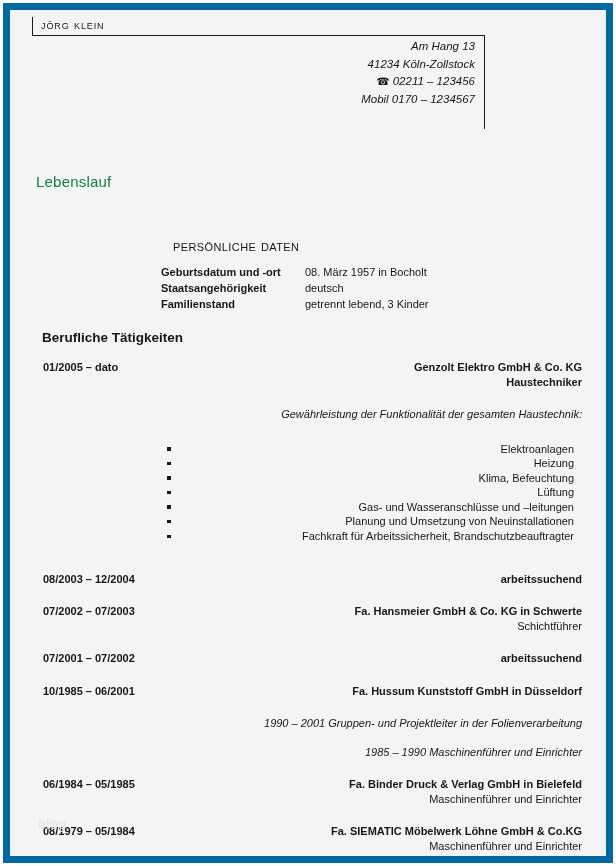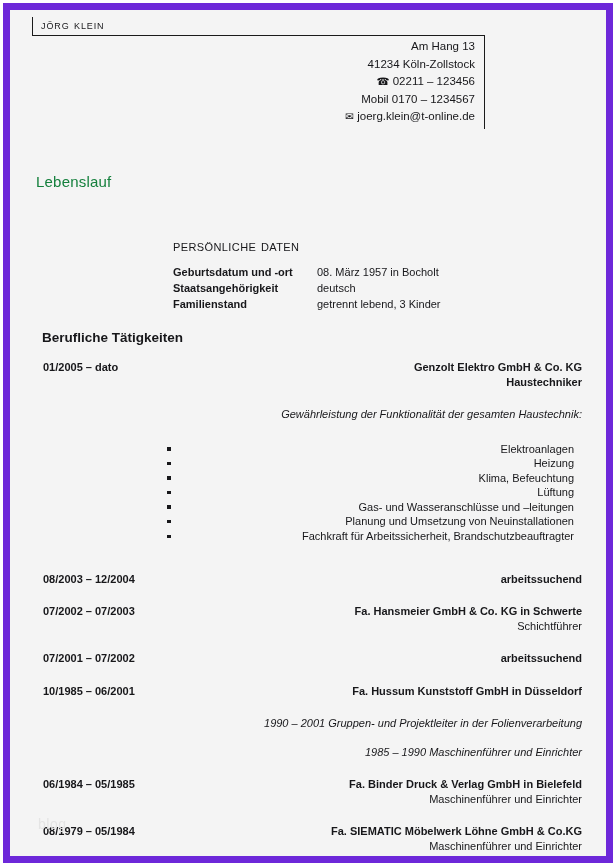--- a/index.html
+++ b/index.html
@@ -21,21 +21,21 @@
     box-sizing: border-box;
     width: 616px;
     height: 866px;
     padding: 3px;
     background: #ffffff;
   }
   .orange-frame {
     box-sizing: border-box;
     width: 100%;
     height: 100%;
-    border: 7px solid #6d28d9;
+    border: 7px solid #0369a1;
     background: #f4f4f4;
     position: relative;
     overflow: hidden;
   }
   .sheet {
     position: relative;
     width: 100%;
     height: 100%;
   }
 
@@ -84,20 +84,21 @@
   }
   .contact {
     position: absolute;
     right: 131px;
     top: 28px;
     text-align: right;
     font-size: 11.5px;
     line-height: 17.5px;
     color: #17171a;
     white-space: nowrap;
+    font-style: italic;
   }
   .contact div { height: 17.5px; }
   .icon-glyph {
     font-family: "DejaVu Sans", sans-serif;
     font-size: 10.5px;
   }
 
   
   .doc-title {
     position: absolute;
@@ -114,21 +115,21 @@
     left: 163px;
     top: 227px;
     font-size: 15.5px;
     color: #17171a;
     font-variant: small-caps;
     text-transform: lowercase;
     letter-spacing: 0.4px;
   }
   .personal-table {
     position: absolute;
-    left: 163px;
+    left: 151px;
     top: 255px;
     font-size: 11px;
     color: #17171a;
     border-collapse: collapse;
   }
   .personal-table td {
     padding: 0 0 2px 0;
     vertical-align: top;
     line-height: 14px;
   }
@@ -242,21 +243,20 @@
           <span class="name-text">JÖRG KLEIN</span>
         </div>
         <div class="name-rule"></div>
         <div class="contact-rule"></div>
 
         <div class="contact">
           <div>Am Hang 13</div>
           <div>41234 Köln-Zollstock</div>
           <div><span class="icon-glyph">☎</span> <span>02211 – 123456</span></div>
           <div>Mobil 0170 – 1234567</div>
-          <div><span class="icon-glyph">✉</span> <span>joerg.klein@t-online.de</span></div>
         </div>
       </div>
 
       <div class="doc-title">Lebenslauf</div>
 
       <div class="section-smallcaps">Persönliche Daten</div>
 
       <table class="personal-table">
         <tbody>
           <tr>

